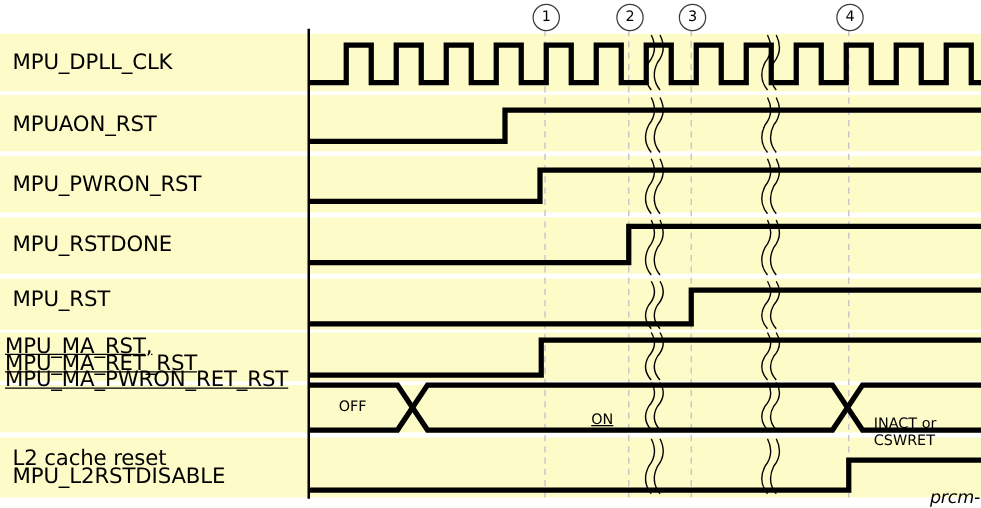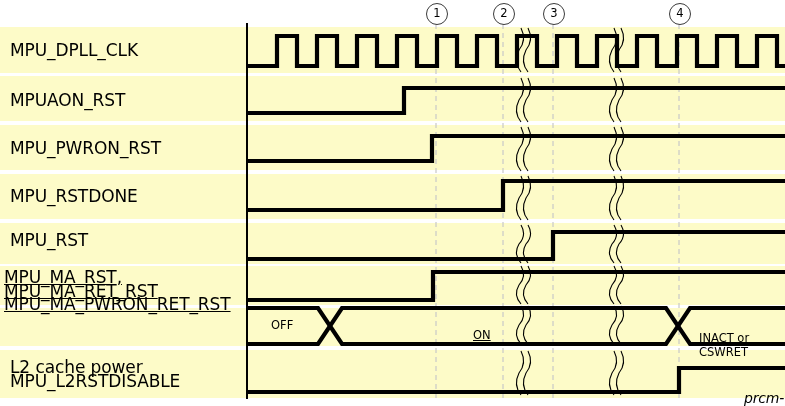--- a/index.html
+++ b/index.html
@@ -89,21 +89,21 @@
   <div class="band" style="top:308px;height:38px;"></div>
   <div class="band" style="top:350px;height:48px;"></div>
 
   <div class="rowlabel" style="left:10px;top:44px;width:232px;">MPU_DPLL_CLK</div>
   <div class="rowlabel" style="left:10px;top:94px;width:232px;">MPUAON_RST</div>
   <div class="rowlabel" style="left:10px;top:142px;width:232px;">MPU_PWRON_RST</div>
   <div class="rowlabel" style="left:10px;top:234px;width:232px;">MPU_RST</div>
   <div class="rowlabel" style="left:10px;top:190px;width:232px;">MPU_RSTDONE</div>
   <div class="rowlabel" style="left:4px;top:271px;width:238px;text-decoration:underline;">MPU_MA_RST, MPU_MA_RET_RST
 MPU_MA_PWRON_RET_RST</div>
-  <div class="rowlabel" style="left:10px;top:361px;width:232px;">L2 cache power
+  <div class="rowlabel" style="left:10px;top:361px;width:232px;">L2 cache reset
 MPU_L2RSTDISABLE</div>
 
   <div class="axis" style="left:246px;top:23px;width:1.6px;height:376px;"></div>
 
   <svg class="wave" viewBox="0 0 785 406">
 
     <g stroke="#c9c9c9" stroke-width="1.2" stroke-dasharray="5,4" fill="none">
       <line x1="436" y1="24" x2="436" y2="400"></line>
       <line x1="503" y1="24" x2="503" y2="400"></line>
       <line x1="553" y1="24" x2="553" y2="400"></line>

